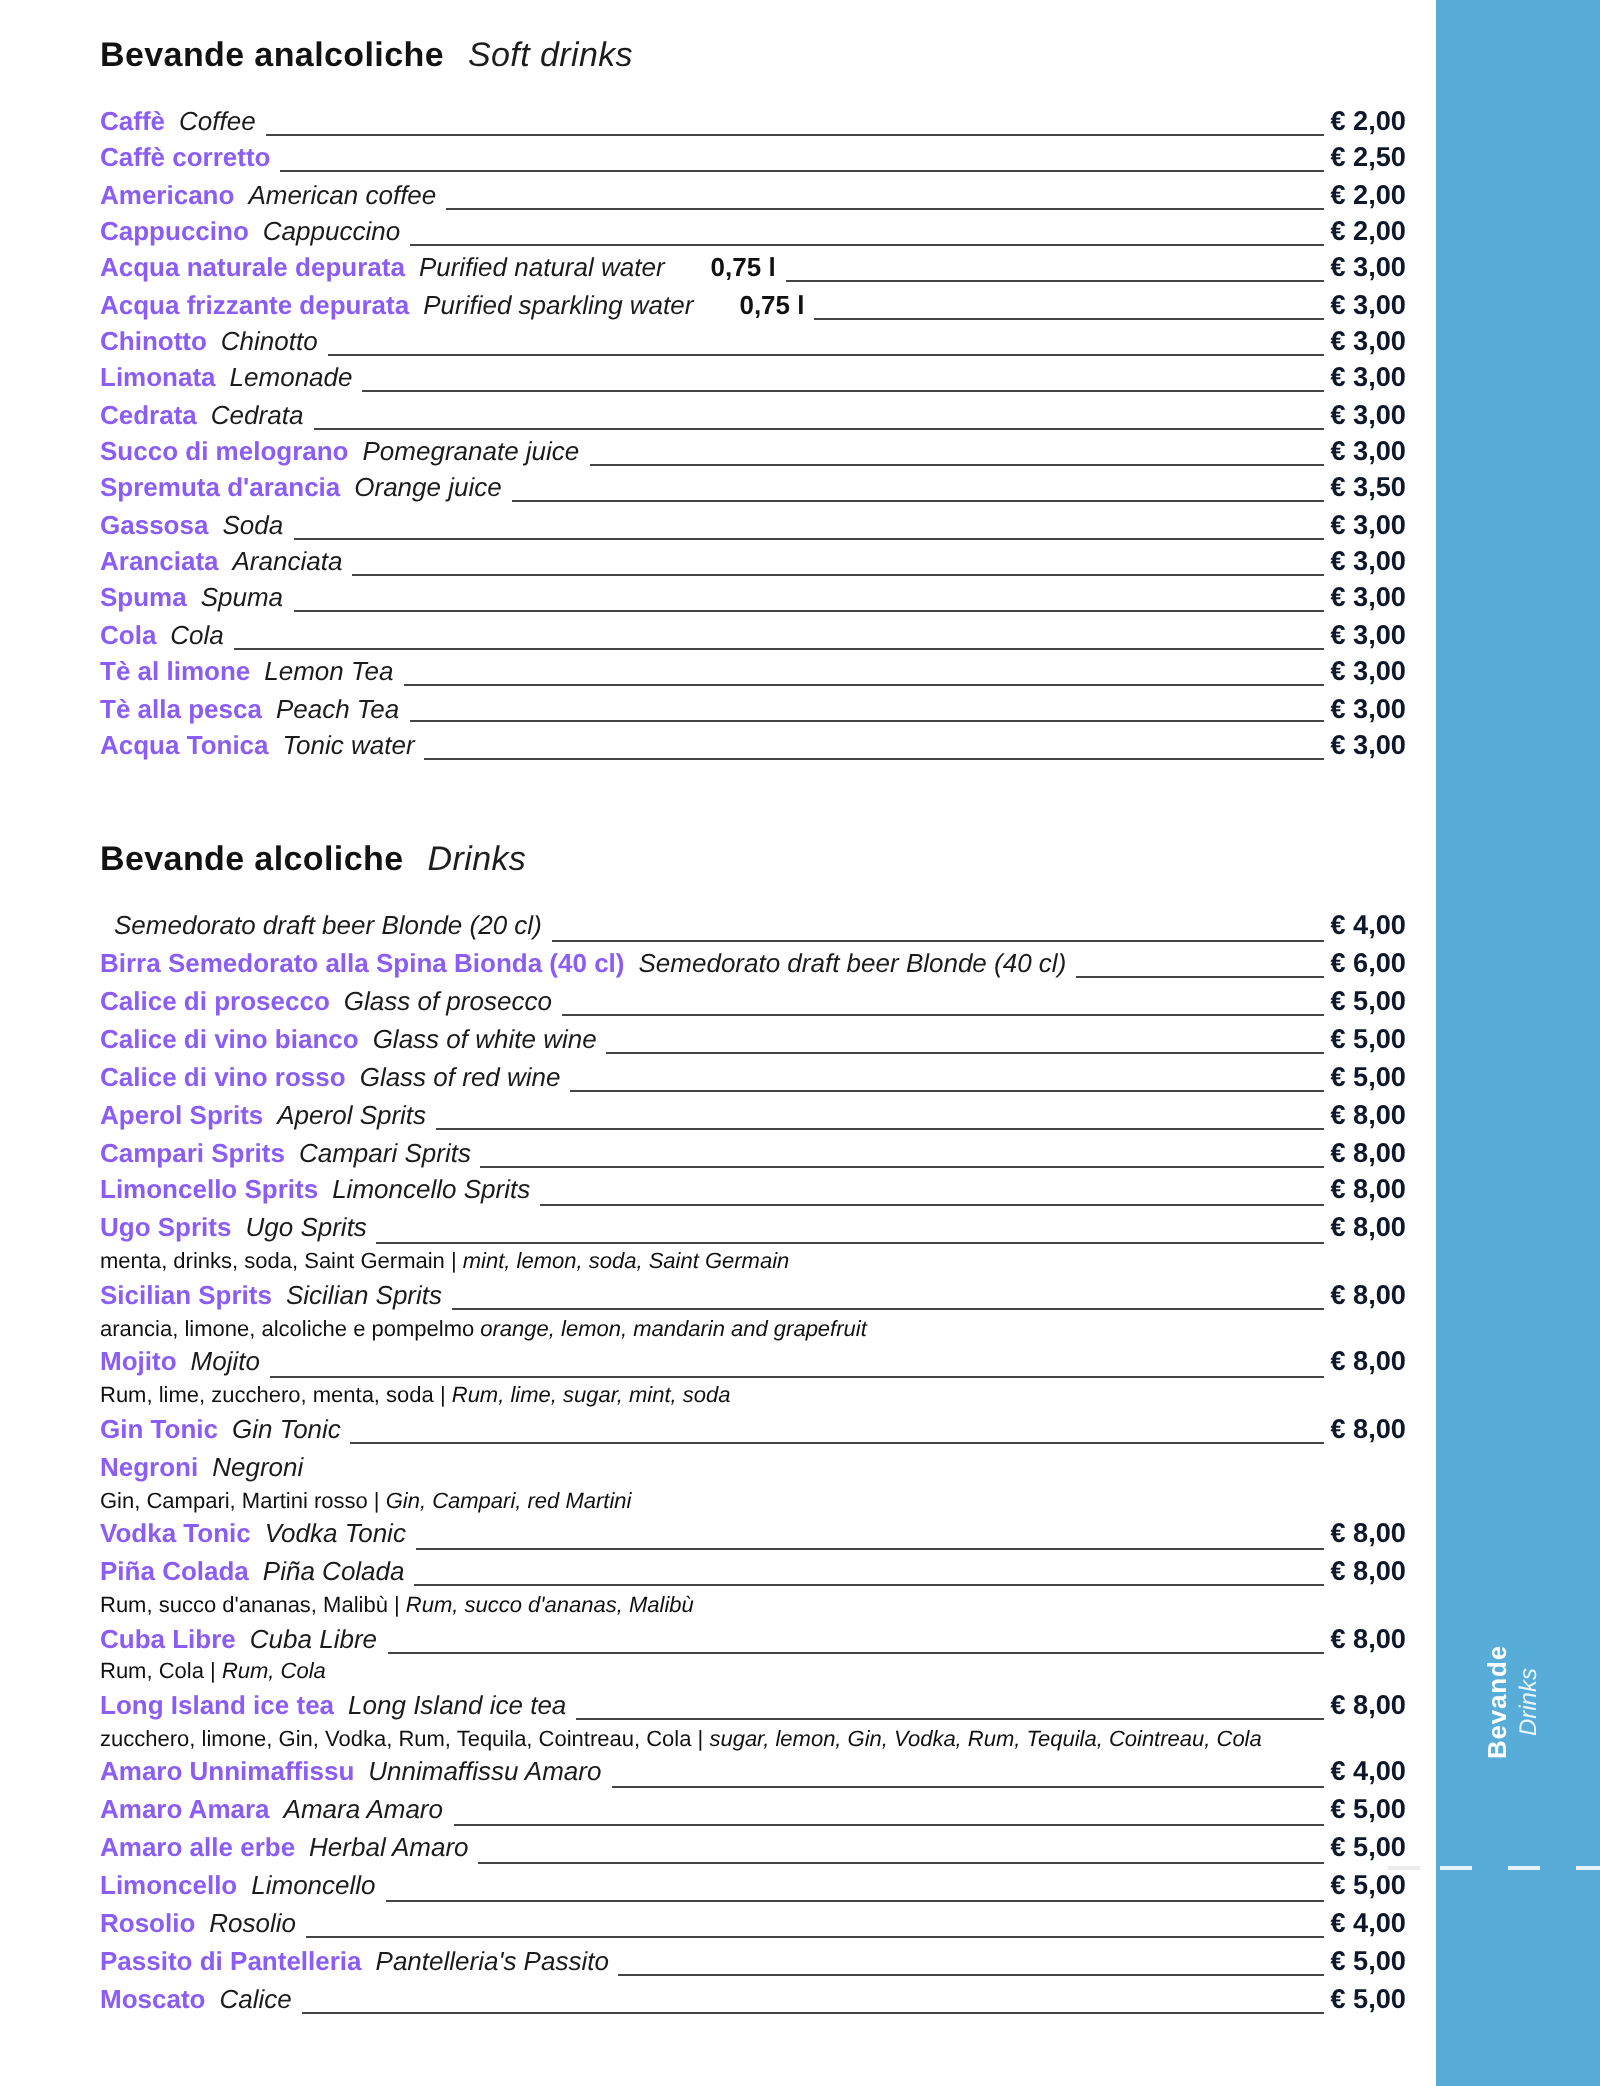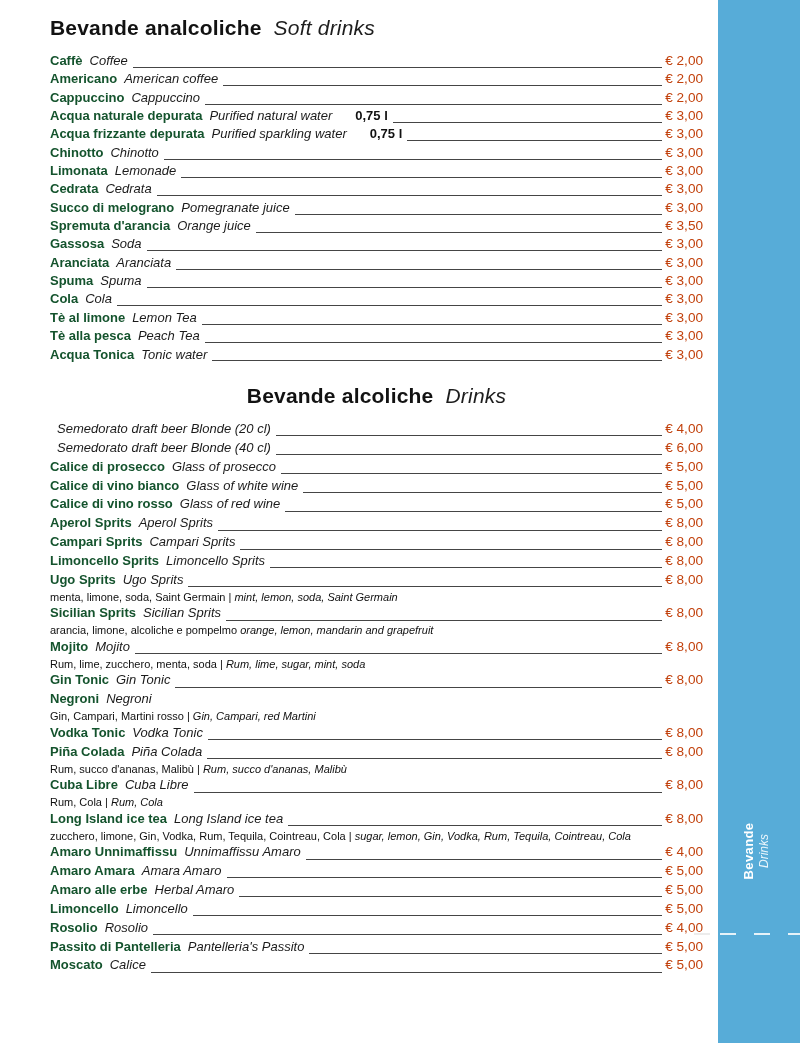--- a/index.html
+++ b/index.html
@@ -5,35 +5,35 @@
   html,body{margin:0;padding:0;}
   body{
     width:800px;height:1043px;position:relative;overflow:hidden;
     background:#ffffff;color:#151515;
     font-family:"Liberation Sans","DejaVu Sans",sans-serif;
     -webkit-font-smoothing:antialiased;
   }
   .content{position:absolute;left:50px;top:0;width:653px;}
 
   .section{display:block;}
-  .section-title{margin:0;font-size:21px;line-height:25px;letter-spacing:.2px;}
+  .section-title{margin:0;font-size:17px;line-height:25px;letter-spacing:.2px;}
   .section--1 .section-title{margin-top:15px;}
-  .section--2 .section-title{margin-top:18px;text-align:center;}
+  .section--2 .section-title{margin-top:34px;}
   .section-title .t-it{font-weight:700;color:#121212;}
   .section-title .t-en{font-style:italic;font-weight:400;margin-left:12px;color:#1d1d1d;}
 
   .items{margin-top:13px;}
   .row{display:flex;align-items:baseline;font-size:13px;}
   .section--1 .row{height:18.35px;}
   .section--2 .row{height:18.9px;}
-  .row .it{font-weight:700;white-space:nowrap;color:#14532d;}
+  .row .it{font-weight:700;white-space:nowrap;color:#8b5cf6;}
   .row .en{font-style:italic;margin-left:7px;white-space:nowrap;color:#1b1b1b;}
   .row .size{font-weight:700;margin-left:23px;white-space:nowrap;color:#111;}
   .leader{flex:1;align-self:flex-end;border-bottom:1.2px solid #454545;margin:0 3px 3.5px 5px;min-width:8px;}
-  .price{font-weight:400;font-size:13.6px;white-space:nowrap;color:#c2410c;text-align:right;}
+  .price{font-weight:700;font-size:13.6px;white-space:nowrap;color:#0f172a;text-align:right;}
   .note{font-size:11px;height:14.6px;line-height:12.5px;color:#101010;white-space:nowrap;}
   .note .nen{font-style:italic;}
 
   .sidebar{position:absolute;left:718px;top:0;width:82px;height:1043px;}
   .vlabel{
     position:absolute;top:833px;left:-3px;width:82px;height:36px;
     transform:rotate(-90deg);
     display:flex;flex-direction:column;align-items:center;justify-content:center;
     color:#ffffff;
   }
@@ -56,20 +56,26 @@
     </h1>
     <div class="items">
   <div class="row">
     <span class="it">Caffè</span>
     <span class="en">Coffee</span>
 
     <span class="leader"></span>
     <span class="price">€ 2,00</span>
   </div>
 
+  <div class="row">
+    <span class="it">Caffè corretto</span>
+
+    <span class="leader"></span>
+    <span class="price">€ 2,50</span>
+  </div>
 
   <div class="row">
     <span class="it">Americano</span>
     <span class="en">American coffee</span>
 
     <span class="leader"></span>
     <span class="price">€ 2,00</span>
   </div>
 
   <div class="row">
@@ -200,20 +206,21 @@
     </h1>
     <div class="items">
   <div class="row">
     <span class="en">Semedorato draft beer Blonde (20 cl)</span>
 
     <span class="leader"></span>
     <span class="price">€ 4,00</span>
   </div>
 
   <div class="row">
+    <span class="it">Birra Semedorato alla Spina Bionda (40 cl)</span>
     <span class="en">Semedorato draft beer Blonde (40 cl)</span>
 
     <span class="leader"></span>
     <span class="price">€ 6,00</span>
   </div>
 
   <div class="row">
     <span class="it">Calice di prosecco</span>
     <span class="en">Glass of prosecco</span>
 
@@ -263,21 +270,21 @@
 
   <div class="row">
     <span class="it">Ugo Sprits</span>
     <span class="en">Ugo Sprits</span>
 
     <span class="leader"></span>
     <span class="price">€ 8,00</span>
   </div>
 
   <div class="note">
-    <span class="nit">menta, limone, soda, Saint Germain | </span><span class="nen">mint, lemon, soda, Saint Germain</span>
+    <span class="nit">menta, drinks, soda, Saint Germain | </span><span class="nen">mint, lemon, soda, Saint Germain</span>
   </div>
 
   <div class="row">
     <span class="it">Sicilian Sprits</span>
     <span class="en">Sicilian Sprits</span>
 
     <span class="leader"></span>
     <span class="price">€ 8,00</span>
   </div>
 

